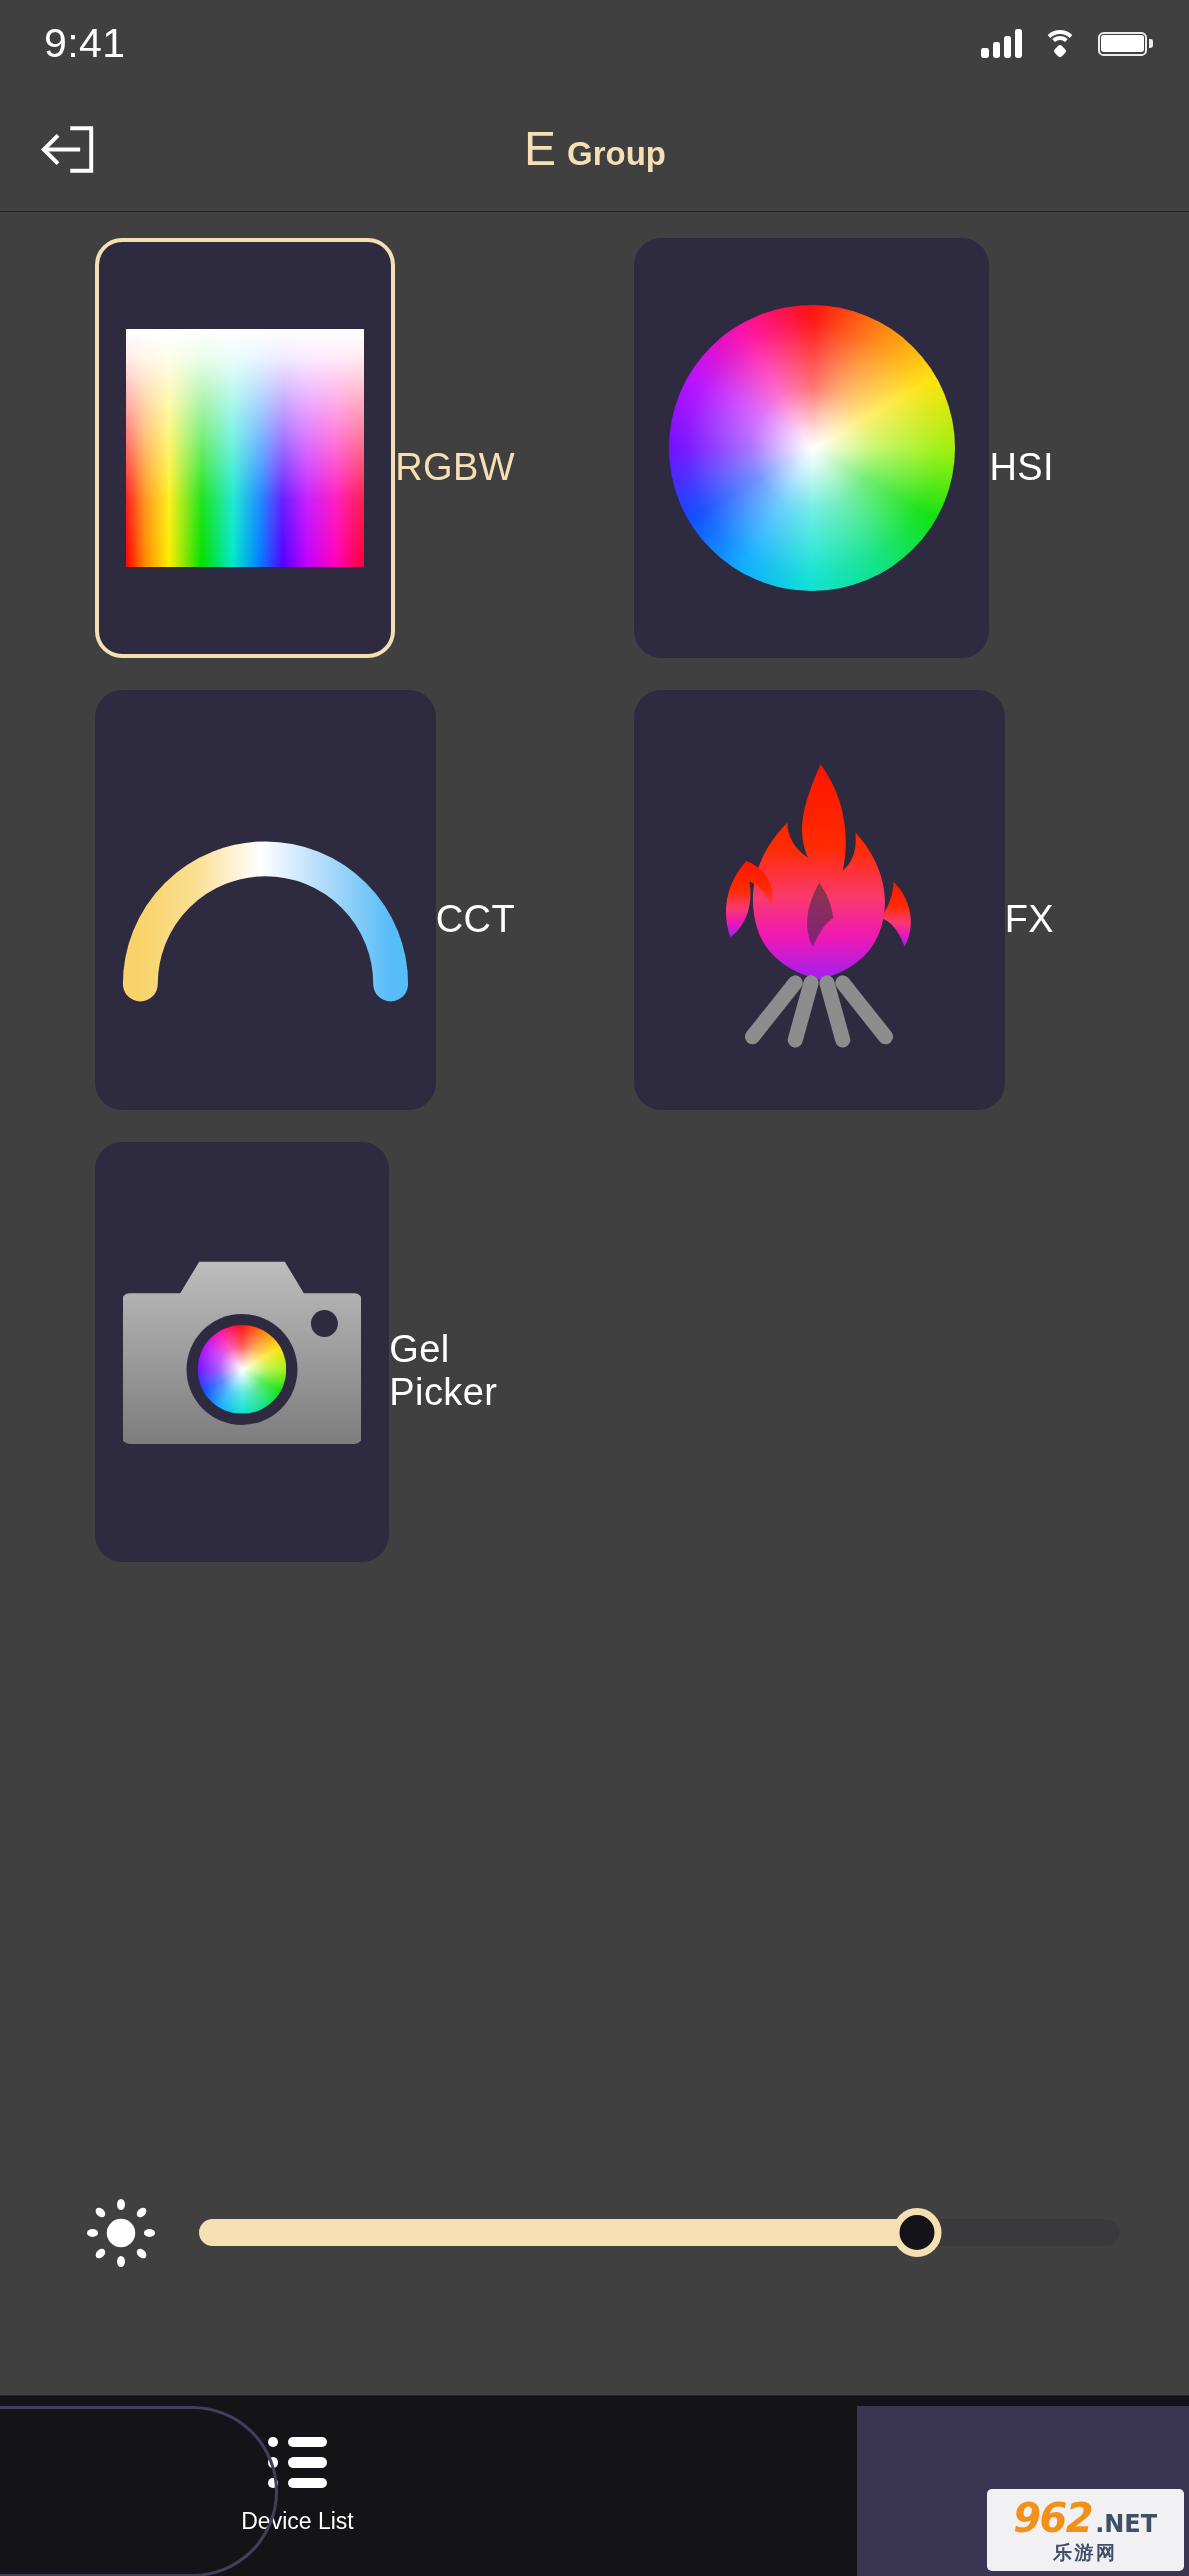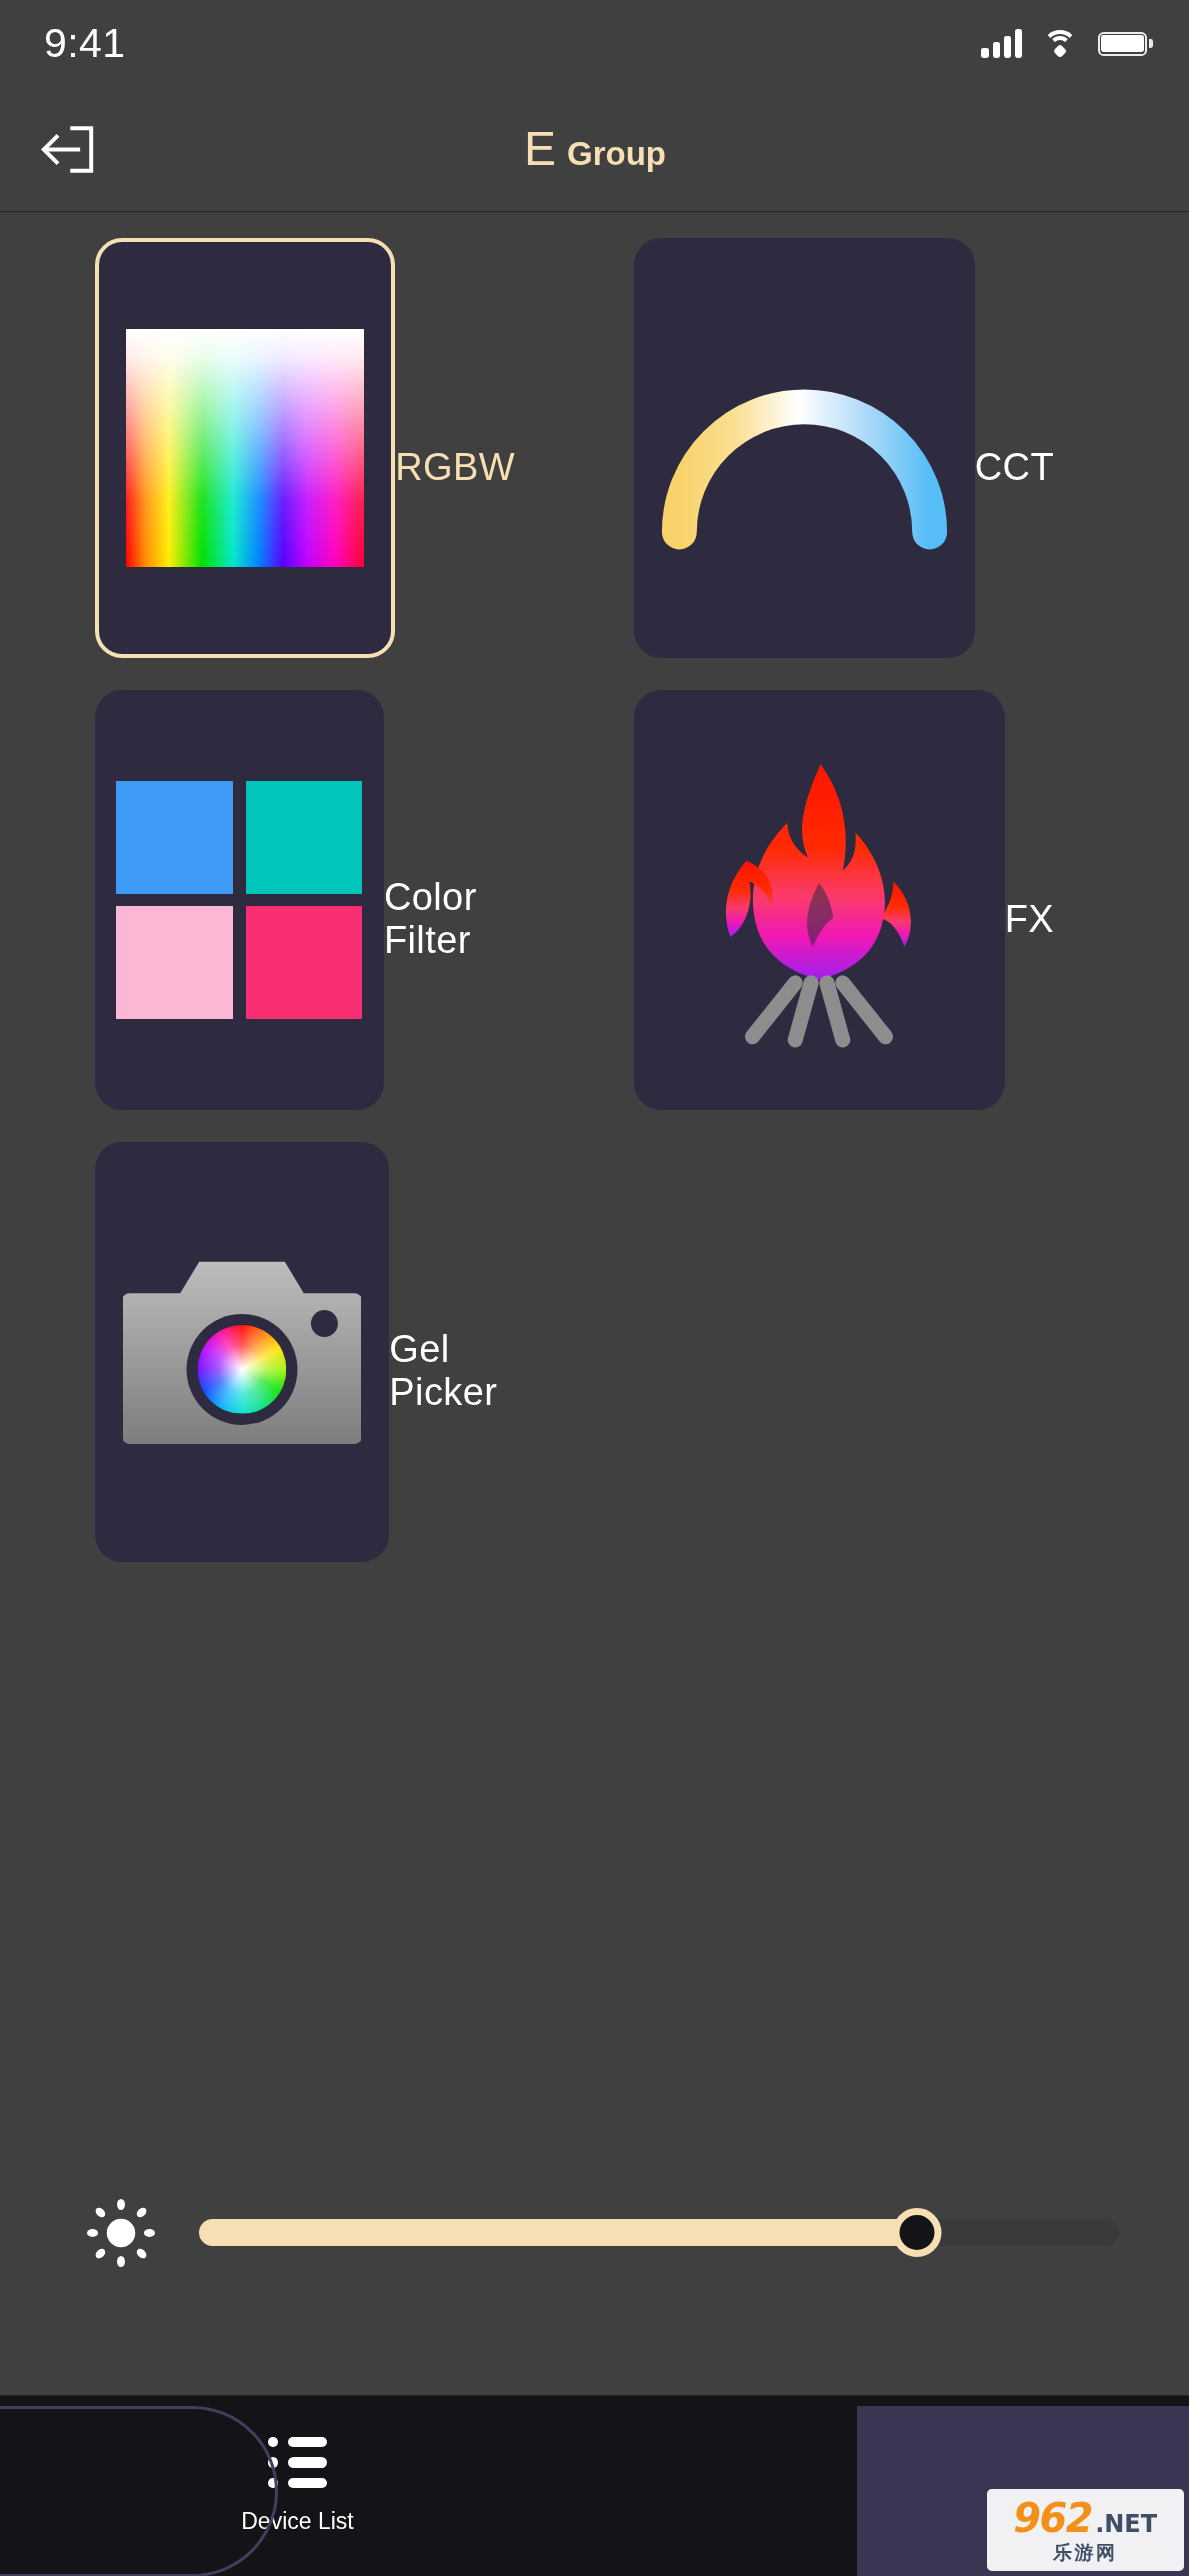--- a/index.html
+++ b/index.html
@@ -350,50 +350,45 @@
 
   <div class="grid">
 
     <div class="cell">
       <div class="card selected">
         <div class="rgbw-swatch"></div>
       </div>
       <div class="cell-label active">RGBW</div>
     </div>
 
+    <div class="cell">
+      <div class="card">
+        <div class="hsi-wheel"></div>
+      </div>
+      <div class="cell-label">HSI</div>
+    </div>
 
     <div class="cell">
       <div class="card">
         <svg class="cct-arc" viewBox="0 0 380 260">
           <defs>
             <linearGradient id="cctGrad" x1="0" y1="0" x2="1" y2="0">
               <stop offset="0%" stop-color="#f9d36a"></stop>
               <stop offset="22%" stop-color="#fadf92"></stop>
               <stop offset="48%" stop-color="#ffffff"></stop>
               <stop offset="72%" stop-color="#b6ddf9"></stop>
               <stop offset="100%" stop-color="#56bdf7"></stop>
             </linearGradient>
           </defs>
           <path d="M32 236 A158 158 0 0 1 348 236" fill="none" stroke="url(#cctGrad)" stroke-width="44" stroke-linecap="round"></path>
         </svg>
       </div>
       <div class="cell-label">CCT</div>
     </div>
 
-    <div class="cell">
-      <div class="card">
-        <div class="cf-grid">
-          <span style="background:#3d9af5"></span>
-          <span style="background:#00c5bb"></span>
-          <span style="background:#fcb7d4"></span>
-          <span style="background:#f72e72"></span>
-        </div>
-      </div>
-      <div class="cell-label">Color Filter</div>
-    </div>
 
     <div class="cell">
       <div class="card">
         <svg class="fx-icon" viewBox="0 0 300 380">
           <defs>
             <linearGradient id="flameGrad" x1="0" y1="0" x2="0" y2="1">
               <stop offset="0%" stop-color="#ff1400"></stop>
               <stop offset="38%" stop-color="#ff2b00"></stop>
               <stop offset="62%" stop-color="#fa3a6e"></stop>
               <stop offset="80%" stop-color="#ef18b4"></stop>

